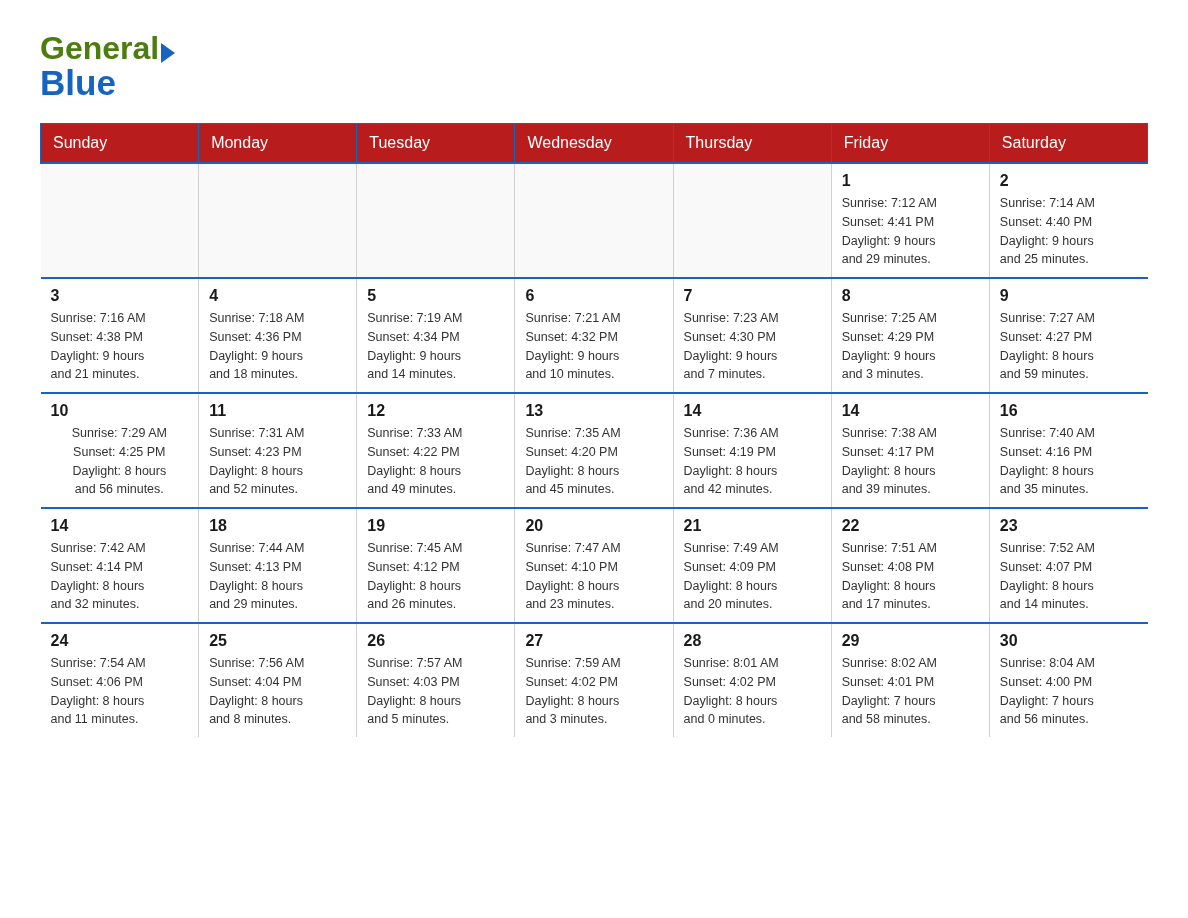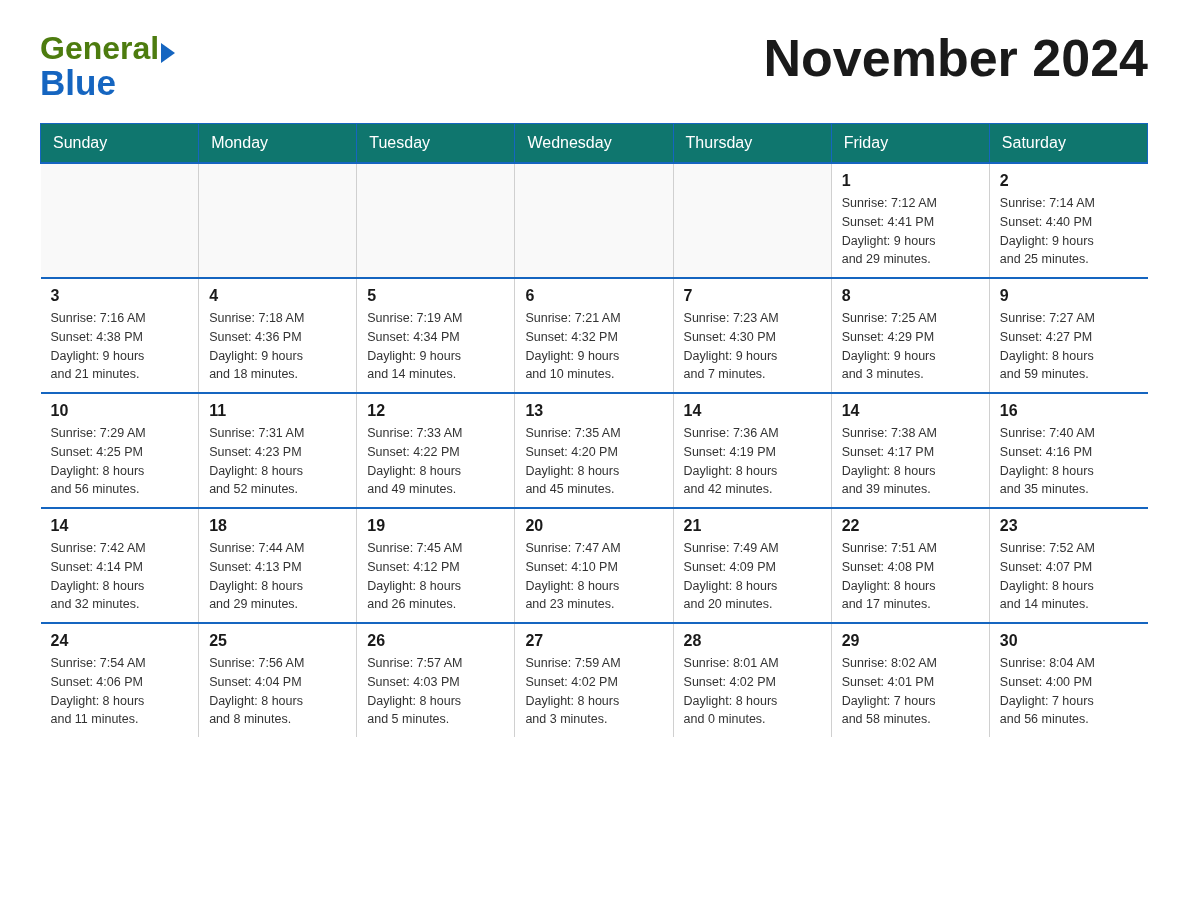--- a/index.html
+++ b/index.html
@@ -33,21 +33,21 @@
     .calendar-subtitle {
       font-size: 22px;
       color: #333;
       margin-top: 4px;
     }
     table {
       width: 100%;
       border-collapse: collapse;
     }
     thead tr {
-      background-color: #0f766e;
+      background-color: #b91c1c;
     }
     thead th {
       color: #ffffff;
       font-size: 16px;
       font-weight: normal;
       padding: 10px 12px;
       text-align: left;
       border: 1px solid #1565c0;
     }
     tbody tr {
@@ -109,21 +109,20 @@
     <div class="logo-wrap">
       <span class="logo-main">
         <span>General</span><span class="logo-triangle-right"></span>
       </span>
     </div>
     <div style="margin-left: 0px; margin-top:-4px;">
       <span style="font-size:35px; font-weight:bold; color:#1565c0;">Blue</span>
     </div>
   </div>
   <div class="title-area">
-    <div class="calendar-title">November 2024</div>
   </div>
 </div>
 
 <table>
   <thead>
     <tr>
     <th>Sunday</th>
         <th>Monday</th>
         <th>Tuesday</th>
         <th>Wednesday</th>
@@ -201,21 +200,21 @@
           <span class="day-num">9</span>
           <div class="day-info" style="white-space: pre-line;">Sunrise: 7:27 AM
 Sunset: 4:27 PM
 Daylight: 8 hours
 and 59 minutes.</div>
         </td>
       </tr>
       <tr>
         <td>
           <span class="day-num">10</span>
-          <div class="day-info" style="white-space: pre-line;">Sunrise: 7:29 AM
+          <div class="day-info" style="white-space: pre-line; text-align: center;">Sunrise: 7:29 AM
 Sunset: 4:25 PM
 Daylight: 8 hours
 and 56 minutes.</div>
         </td>
         <td>
           <span class="day-num">11</span>
           <div class="day-info" style="white-space: pre-line;">Sunrise: 7:31 AM
 Sunset: 4:23 PM
 Daylight: 8 hours
 and 52 minutes.</div>

